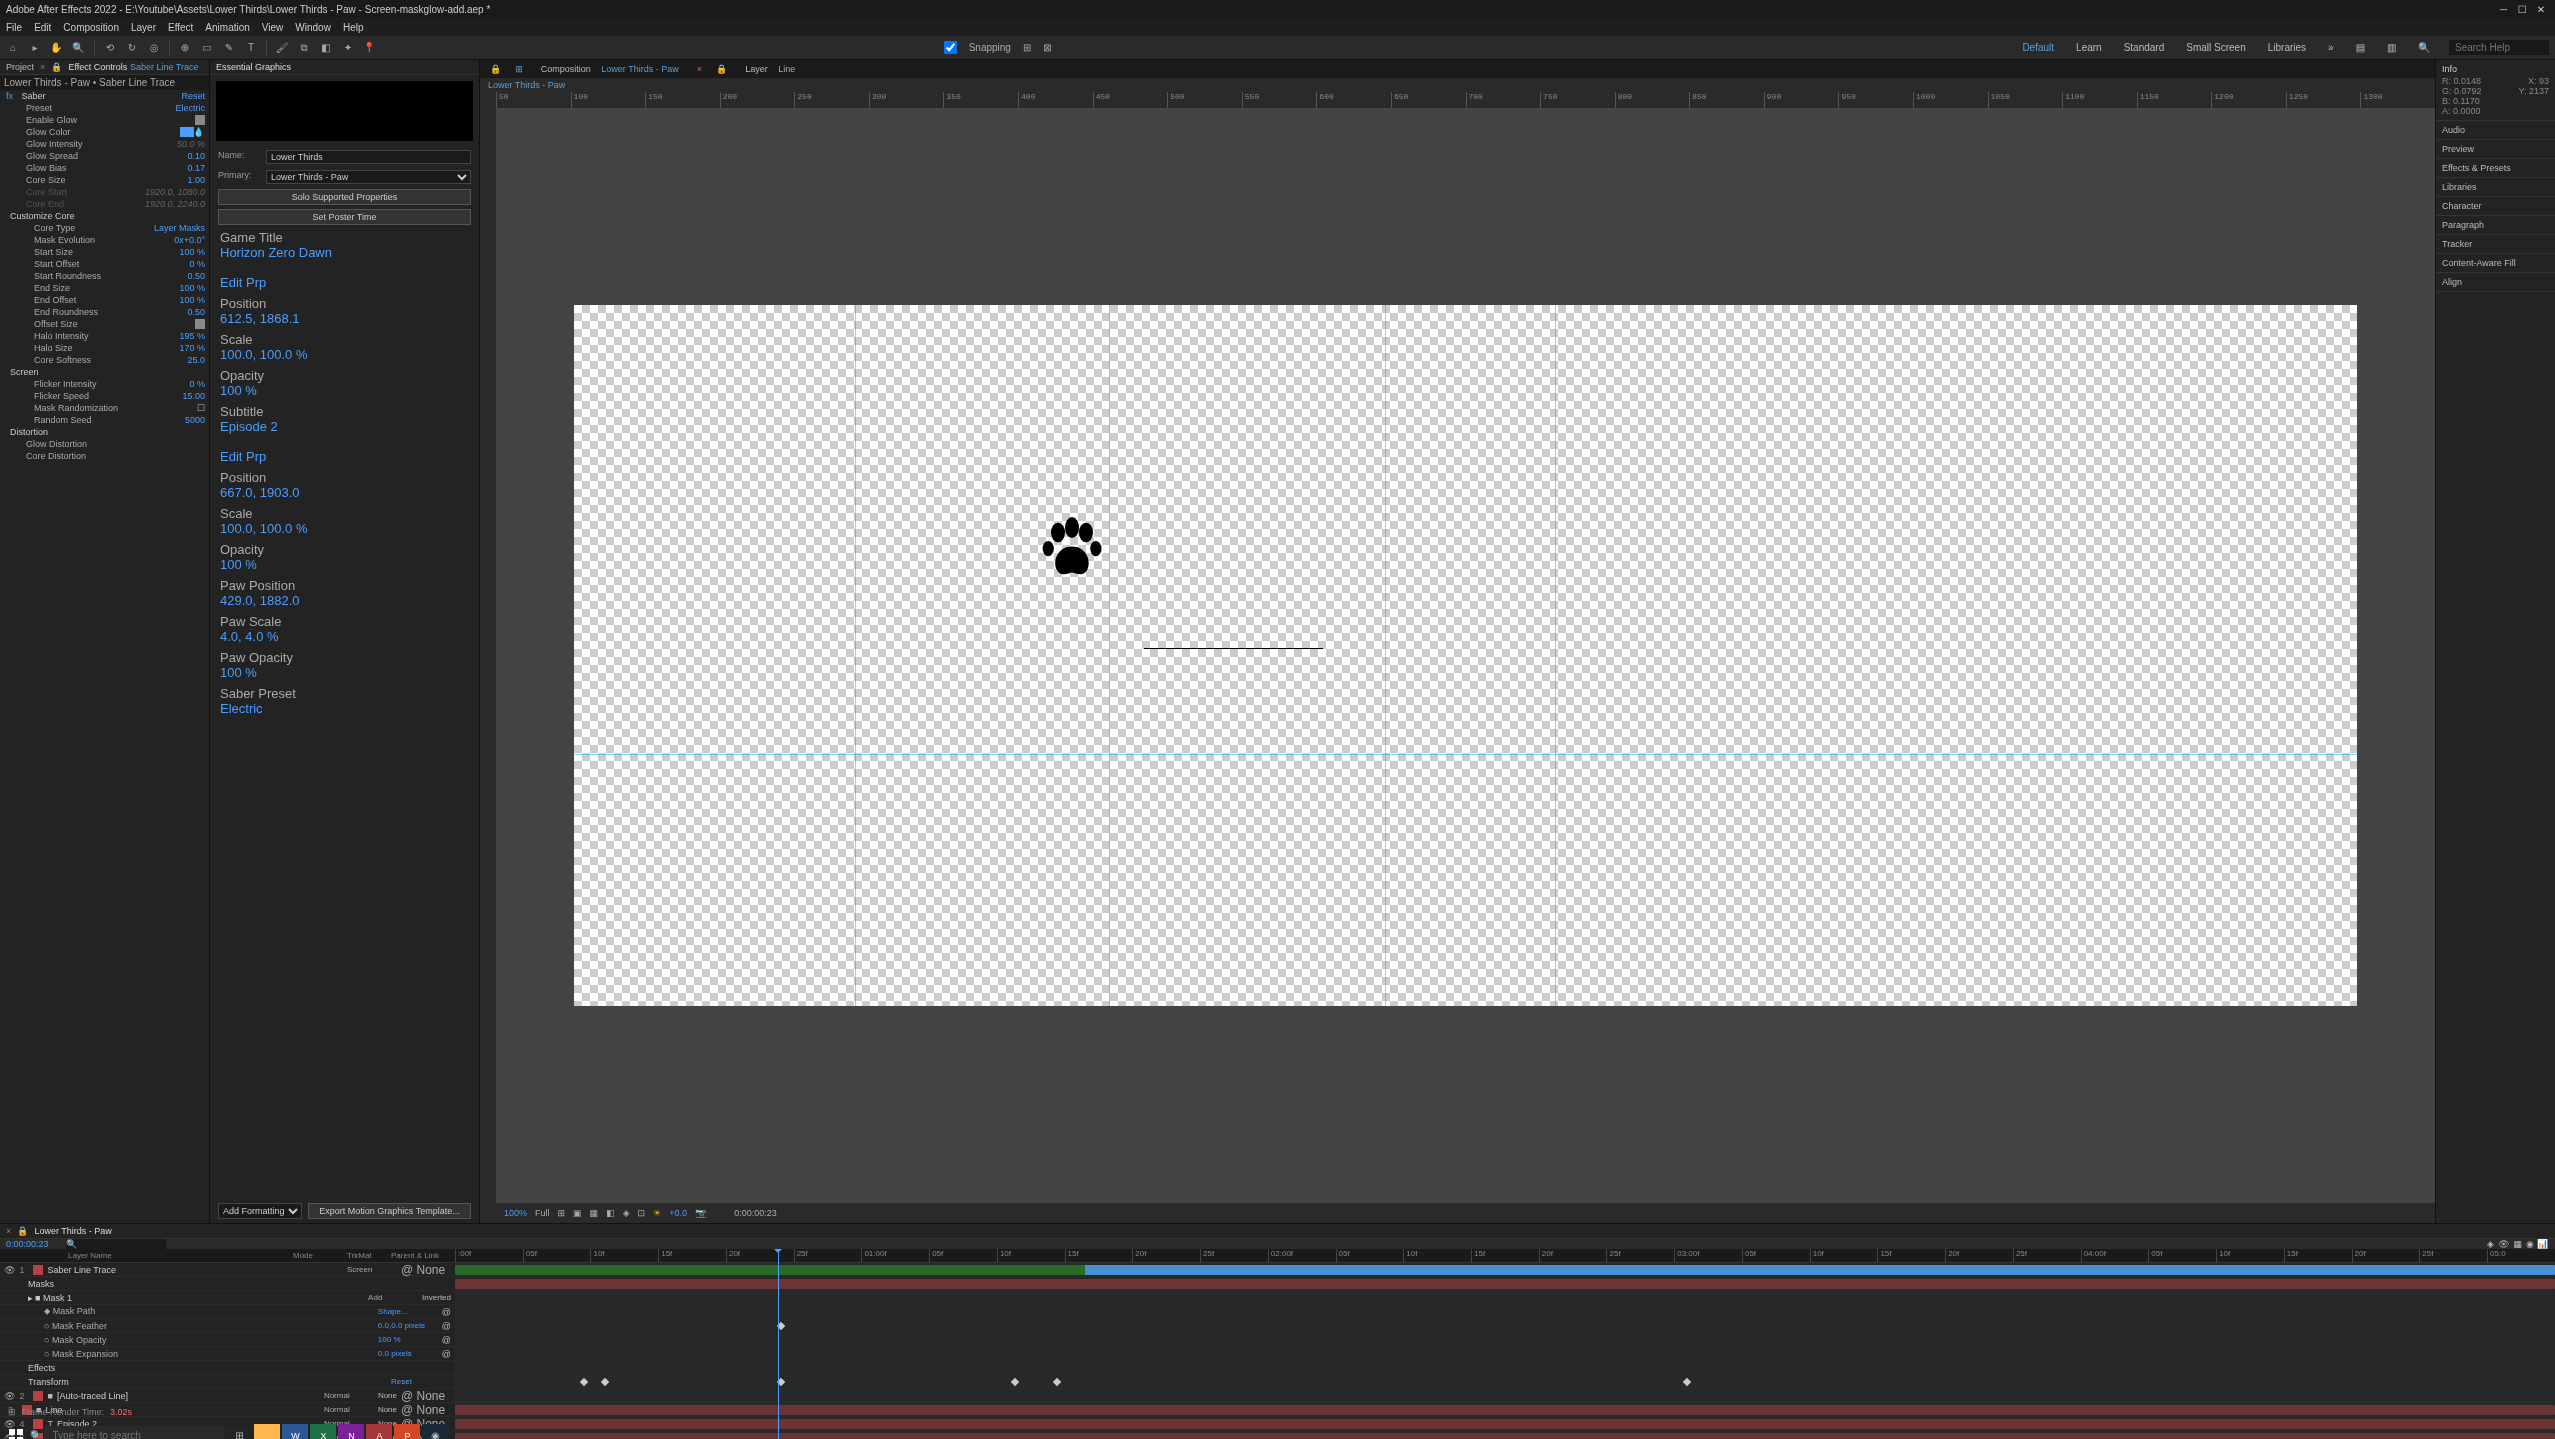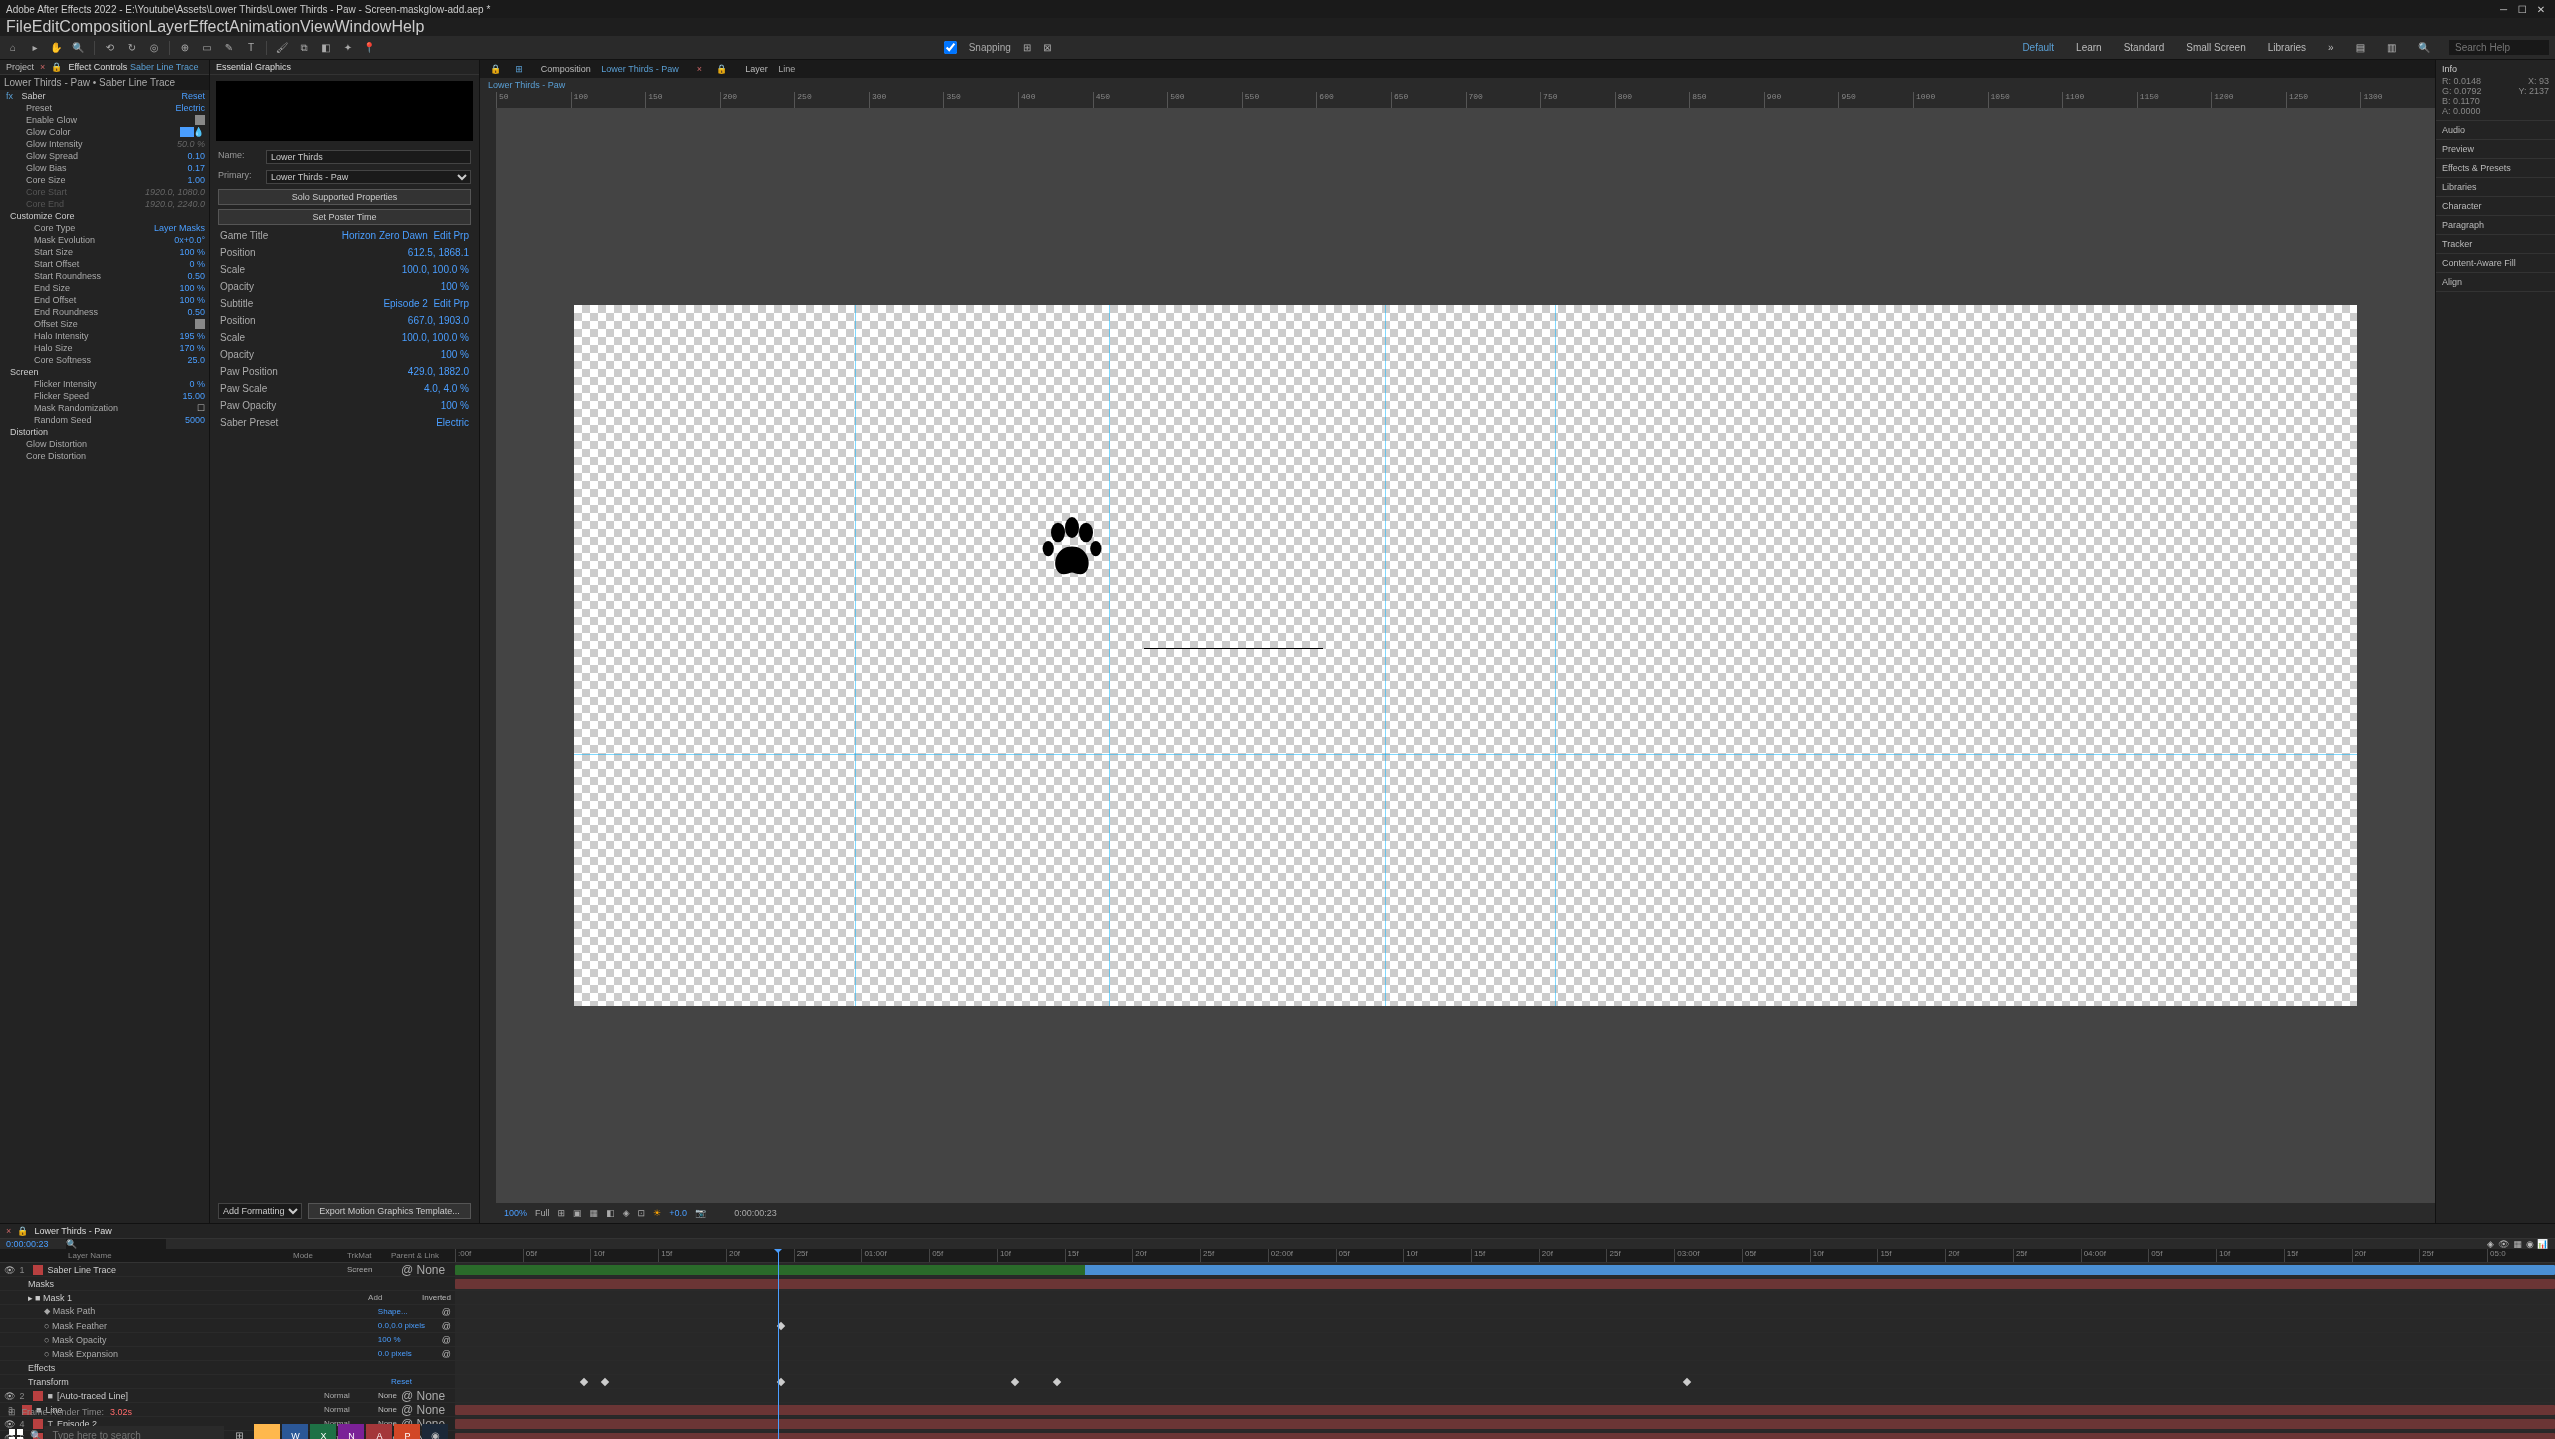--- a/index.html
+++ b/index.html
@@ -1,19 +1,19 @@
 <!DOCTYPE html>
 <html><head>
 <meta charset="utf-8">
 <style>
 * { margin: 0; padding: 0; box-sizing: border-box; font-family: 'Segoe UI', Arial, sans-serif; }
 body { background: #1e1e1e; color: #bbb; font-size: 10px; overflow: hidden; height: 100vh; }
 .titlebar { background: #1a1a1a; color: #ccc; padding: 2px 6px; font-size: 10px; display: flex; align-items: center; justify-content: space-between; height: 18px; }
 .titlebar .win-controls span { display: inline-block; width: 16px; text-align: center; cursor: pointer; }
-.menubar { background: #1e1e1e; color: #ccc; font-size: 16px; padding: 0 6px; height: 18px; display: flex; align-items: center; }
+.menubar { background: #1e1e1e; color: #ccc; font-size: 10px; padding: 0 6px; height: 18px; display: flex; align-items: center; gap: 12px; }
 .menubar span { cursor: pointer; }
 .toolbar { background: #2a2a2a; height: 24px; display: flex; align-items: center; padding: 0 6px; gap: 8px; border-bottom: 1px solid #111; }
 .toolbar .tool-icon { width: 14px; height: 14px; display: inline-flex; align-items: center; justify-content: center; color: #aaa; cursor: pointer; }
 .toolbar .sep { width: 1px; height: 14px; background: #444; }
 .toolbar .snapping { font-size: 10px; color: #aaa; display: flex; gap: 12px; align-items: center; margin-left: auto; margin-right: 400px; }
 .toolbar .workspaces { display: flex; gap: 14px; font-size: 10px; margin-left: auto; }
 .toolbar .workspaces span { padding: 2px 4px; cursor: pointer; }
 .toolbar .workspaces .active { color: #5a9fd4; }
 .toolbar .search { background: #181818; border: none; color: #bbb; padding: 2px 6px; width: 100px; font-size: 10px; }
 .main-area { display: flex; height: calc(100vh - 18px - 18px - 24px - 18px - 180px - 18px); }
@@ -30,21 +30,21 @@
 .ec-row.sub .label { padding-left: 22px; }
 .ec-row.sub2 .label { padding-left: 30px; }
 .checkbox { width: 10px; height: 10px; background: #888; display: inline-block; }
 .mid-col { width: 270px; background: #232323; border-right: 1px solid #111; display: flex; flex-direction: column; }
 .preview-box { background: #000; margin: 6px; height: 60px; }
 .eg-row { display: flex; padding: 3px 8px; font-size: 9px; }
 .eg-row .label { width: 48px; color: #999; }
 .eg-row input { background: #1a1a1a; border: 1px solid #444; color: #ccc; padding: 1px 4px; font-size: 9px; flex: 1; }
 .eg-row select { background: #1a1a1a; border: 1px solid #444; color: #ccc; font-size: 9px; flex: 1; }
 .eg-btn { background: #333; border: 1px solid #555; color: #ccc; font-size: 9px; padding: 2px 4px; margin: 2px 8px; text-align: center; cursor: pointer; }
-.eg-prop { display: flex; padding: 3px 10px; font-size: 10px; }
+.eg-prop { display: flex; padding: 3px 10px; font-size: 13px; flex-direction: column; }
 .eg-prop .label { flex: 1; color: #aaa; }
 .eg-prop .val { color: #4a9eff; }
 .eg-prop .link { color: #4a9eff; }
 .comp-col { flex: 1; background: #232323; display: flex; flex-direction: column; }
 .comp-tabs { display: flex; gap: 6px; padding: 2px 6px; font-size: 9px; background: #1a1a1a; }
 .comp-tabs span { padding: 2px 4px; }
 .comp-tabs .icon { color: #5a9fd4; }
 .breadcrumb { background: #2a2a2a; padding: 2px 8px; font-size: 9px; }
 .breadcrumb span { color: #5a9fd4; }
 .viewport { flex: 1; background: #333; position: relative; display: flex; }

